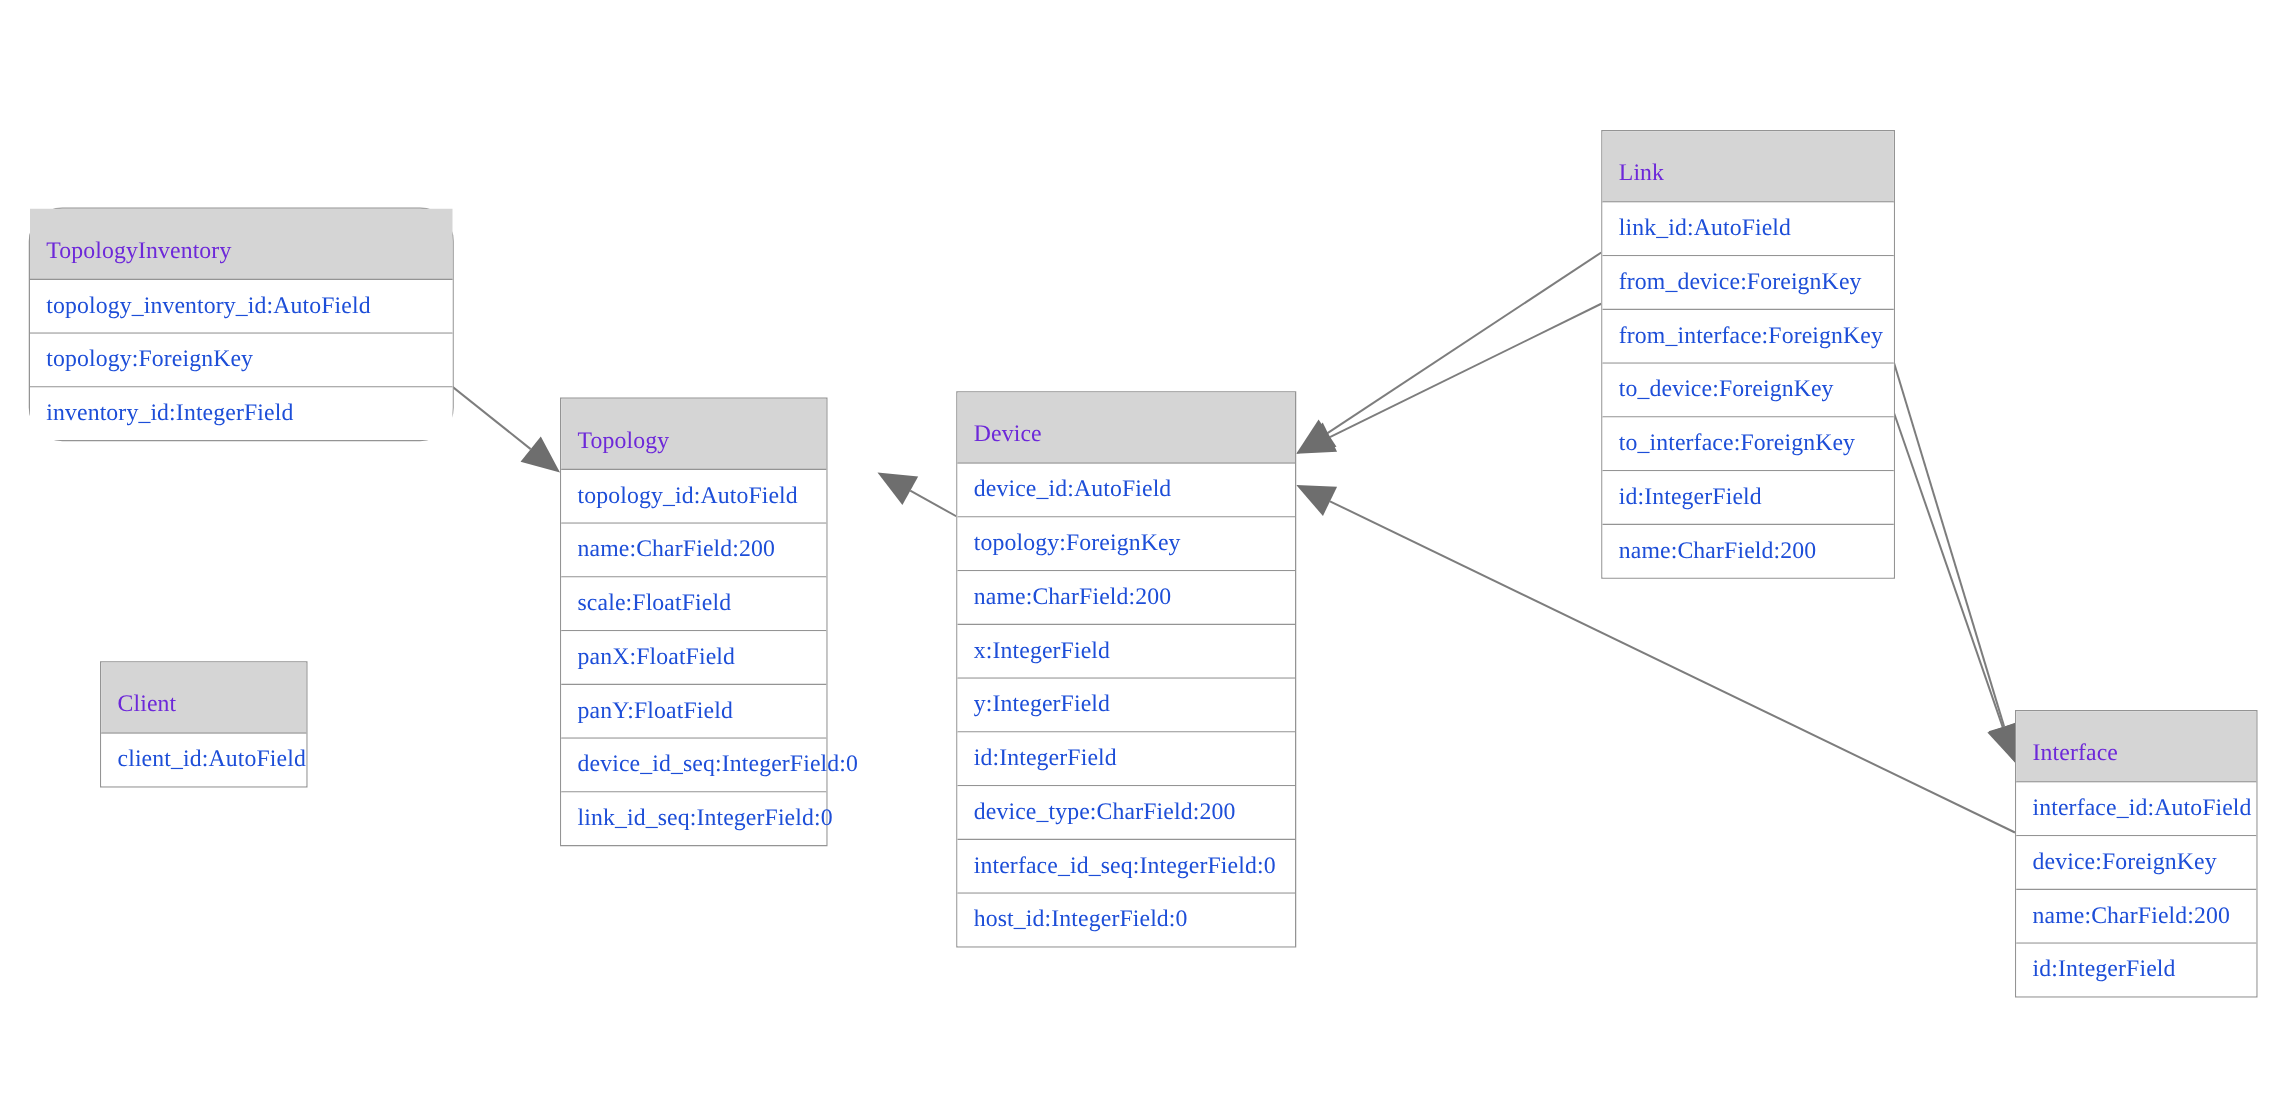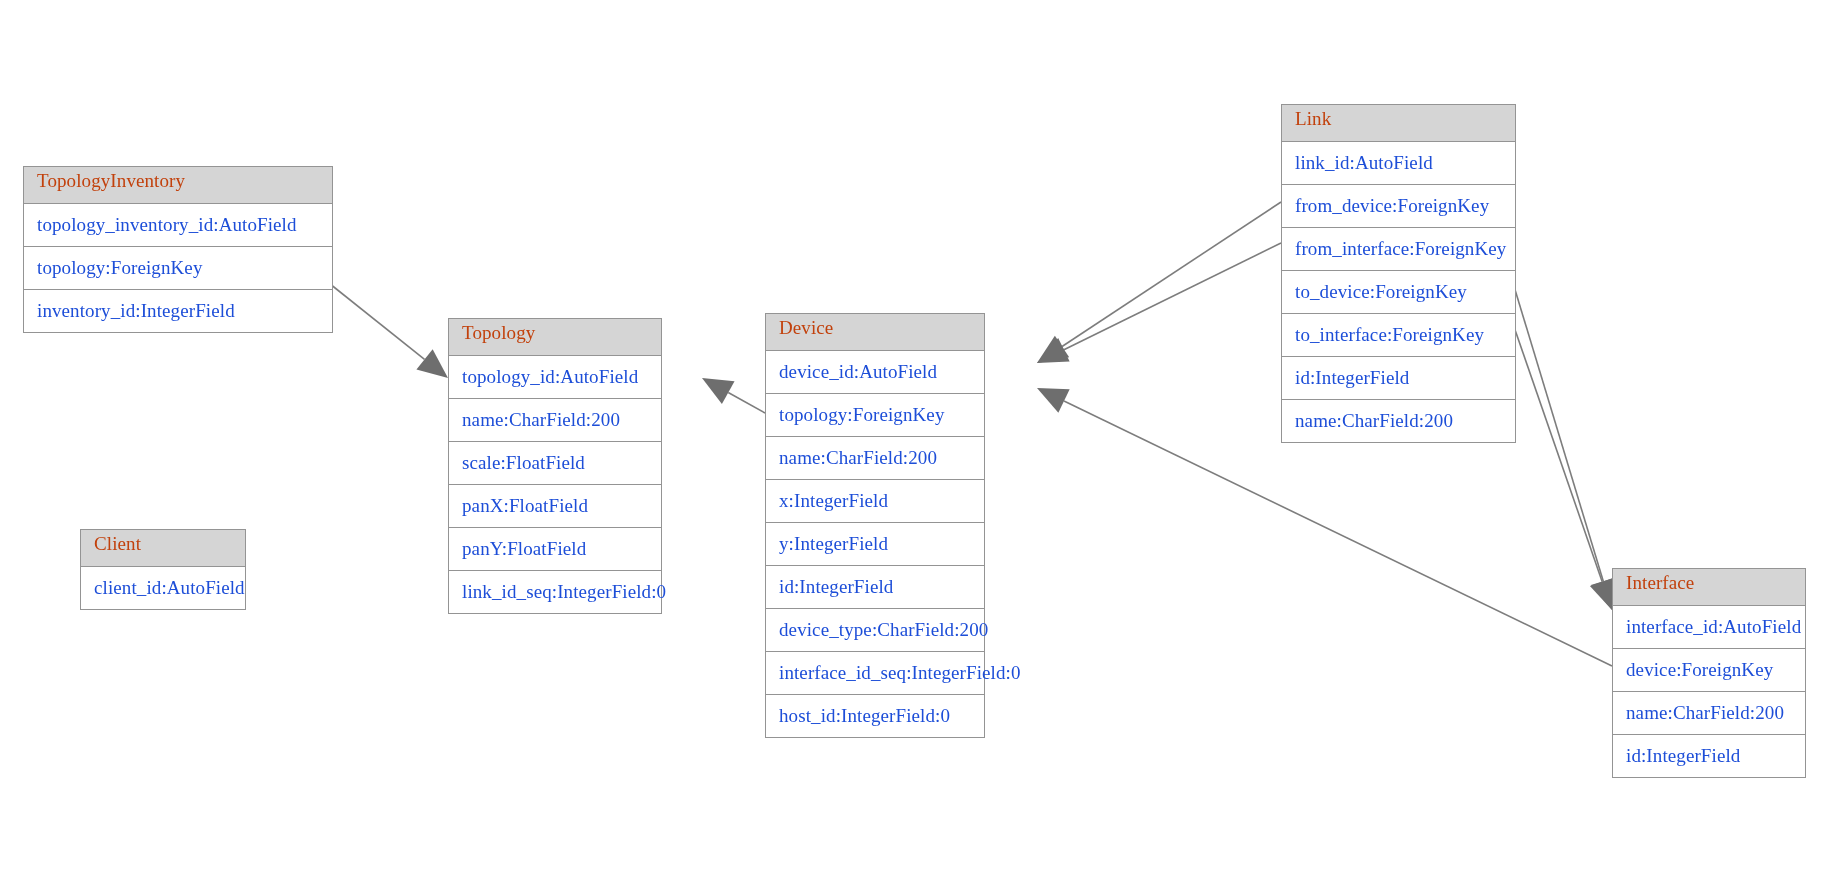--- a/index.html
+++ b/index.html
@@ -30,24 +30,24 @@
     position: absolute;
     box-sizing: border-box;
     background: #ffffff;
     border: 1px solid #949494;
     z-index: 5;
   }
   .entity-title {
     box-sizing: border-box;
     background: #d5d5d5;
     border-bottom: 1px solid #949494;
-    color: #c2410c;
+    color: #6d28d9;
     font-size: 19px;
     line-height: 1;
-    padding: 4px 0 13px 13px;
+    padding: 24px 0 13px 13px;
     white-space: nowrap;
     letter-spacing: 0.1px;
   }
   .entity-field {
     box-sizing: border-box;
     background: #ffffff;
     border-bottom: 1px solid #949494;
     color: #1d4ed8;
     font-size: 19px;
     line-height: 1;
@@ -89,40 +89,41 @@
         <line x1="1513" y1="283" x2="1603.3070895341664" y2="581.2870533098221" stroke="#7d7d7d" stroke-width="1.6"></line>
         <polygon points="1612,610 1590.8648126350893,585.05398117835 1615.7493664332435,577.5201254412942" fill="#6e6e6e"></polygon>
       </g>
       <g>
         <line x1="1513" y1="324" x2="1602.186683083505" y2="581.6504177967922" stroke="#7d7d7d" stroke-width="1.6"></line>
         <polygon points="1612,610 1589.9018641287817,585.9028551272734 1614.4715020382282,577.3979804663111" fill="#6e6e6e"></polygon>
       </g>
     </svg>
 
   <div id="entity-layer">
-      <div class="entity" style="left: 23px; top: 166px; width: 310px;">
+      <div class="entity" style="left: 23px; top: 166px; width: 340px; border-radius: 27px;">
         <div class="entity-title">TopologyInventory</div>
         <div class="entity-field">topology_inventory_id:AutoField</div>
         <div class="entity-field">topology:ForeignKey</div>
         <div class="entity-field">inventory_id:IntegerField</div>
       </div>
       <div class="entity" style="left: 80px; top: 529px; width: 166px;">
         <div class="entity-title">Client</div>
         <div class="entity-field">client_id:AutoField</div>
       </div>
       <div class="entity" style="left: 448px; top: 318px; width: 214px;">
         <div class="entity-title">Topology</div>
         <div class="entity-field">topology_id:AutoField</div>
         <div class="entity-field">name:CharField:200</div>
         <div class="entity-field">scale:FloatField</div>
         <div class="entity-field">panX:FloatField</div>
         <div class="entity-field">panY:FloatField</div>
+        <div class="entity-field">device_id_seq:IntegerField:0</div>
         <div class="entity-field">link_id_seq:IntegerField:0</div>
       </div>
-      <div class="entity" style="left: 765px; top: 313px; width: 220px;">
+      <div class="entity" style="left: 765px; top: 313px; width: 272px;">
         <div class="entity-title">Device</div>
         <div class="entity-field">device_id:AutoField</div>
         <div class="entity-field">topology:ForeignKey</div>
         <div class="entity-field">name:CharField:200</div>
         <div class="entity-field">x:IntegerField</div>
         <div class="entity-field">y:IntegerField</div>
         <div class="entity-field">id:IntegerField</div>
         <div class="entity-field">device_type:CharField:200</div>
         <div class="entity-field">interface_id_seq:IntegerField:0</div>
         <div class="entity-field">host_id:IntegerField:0</div>

